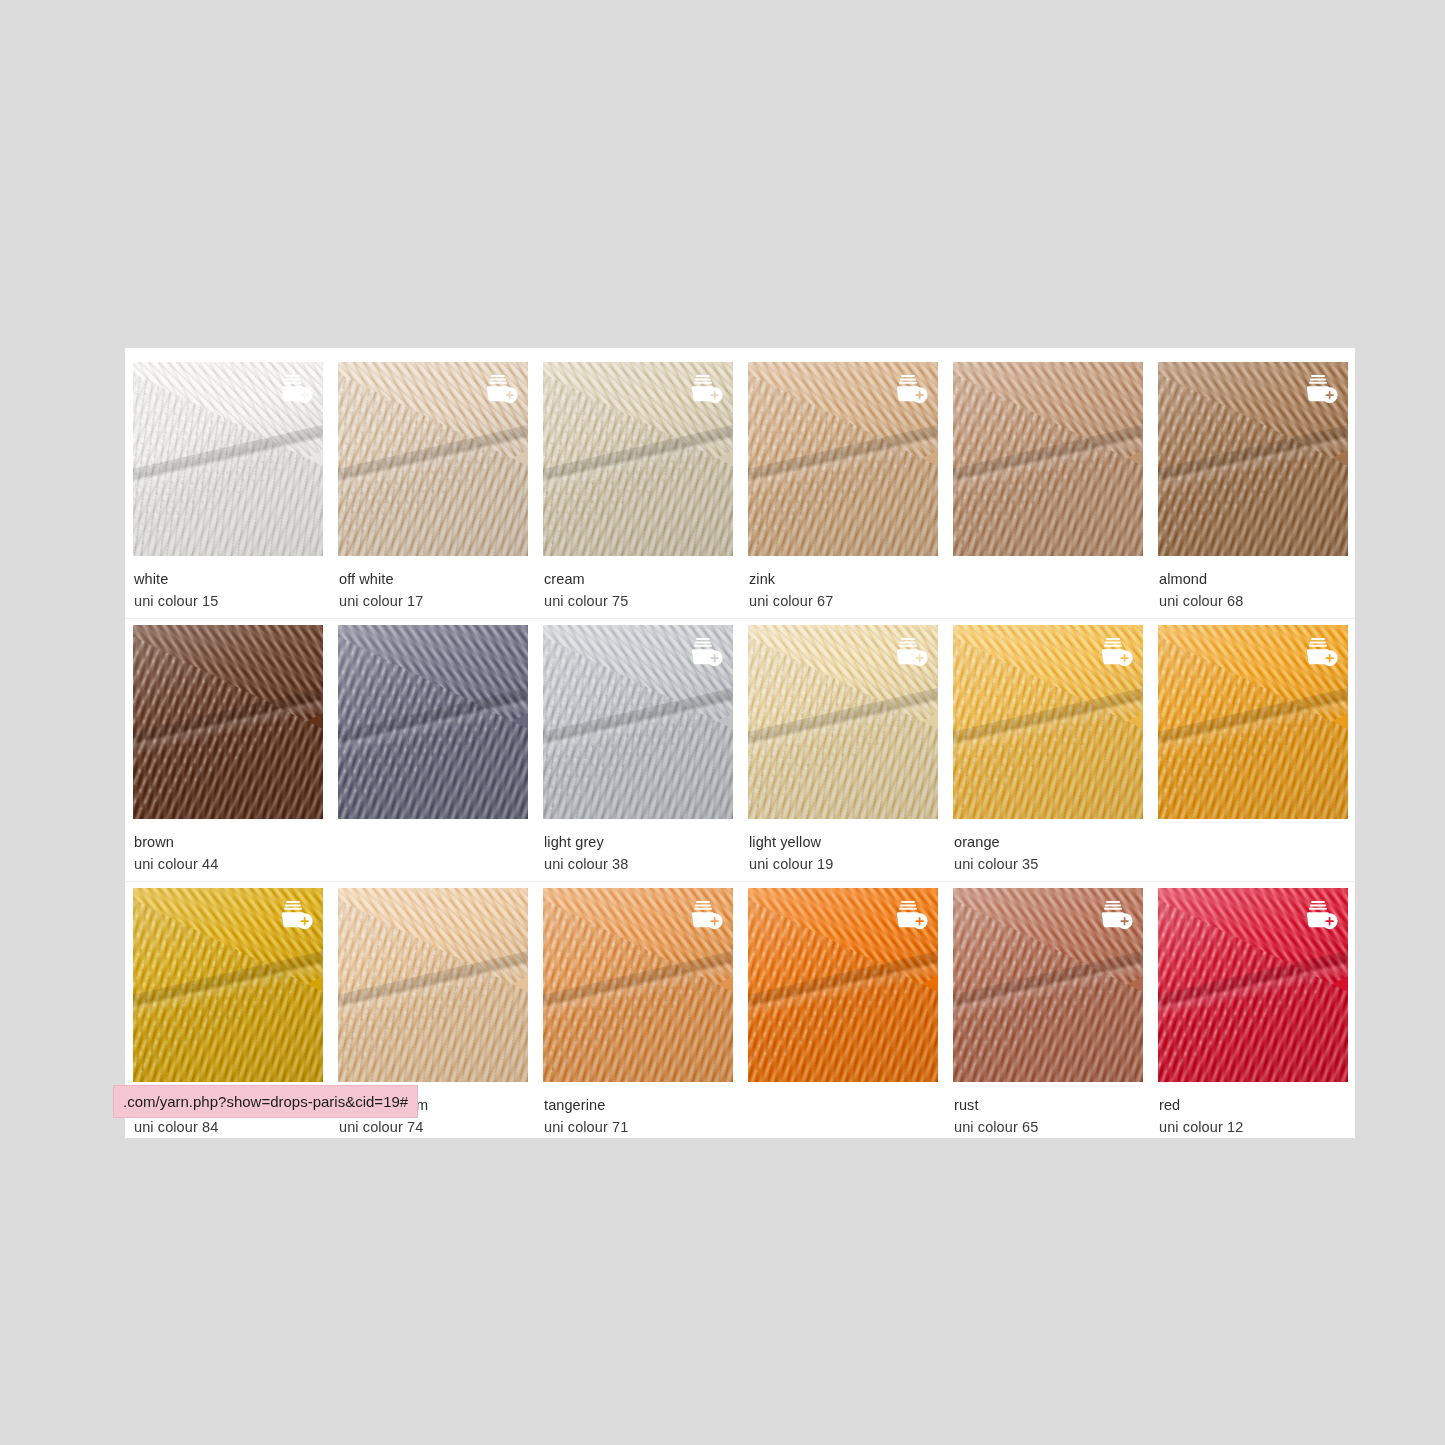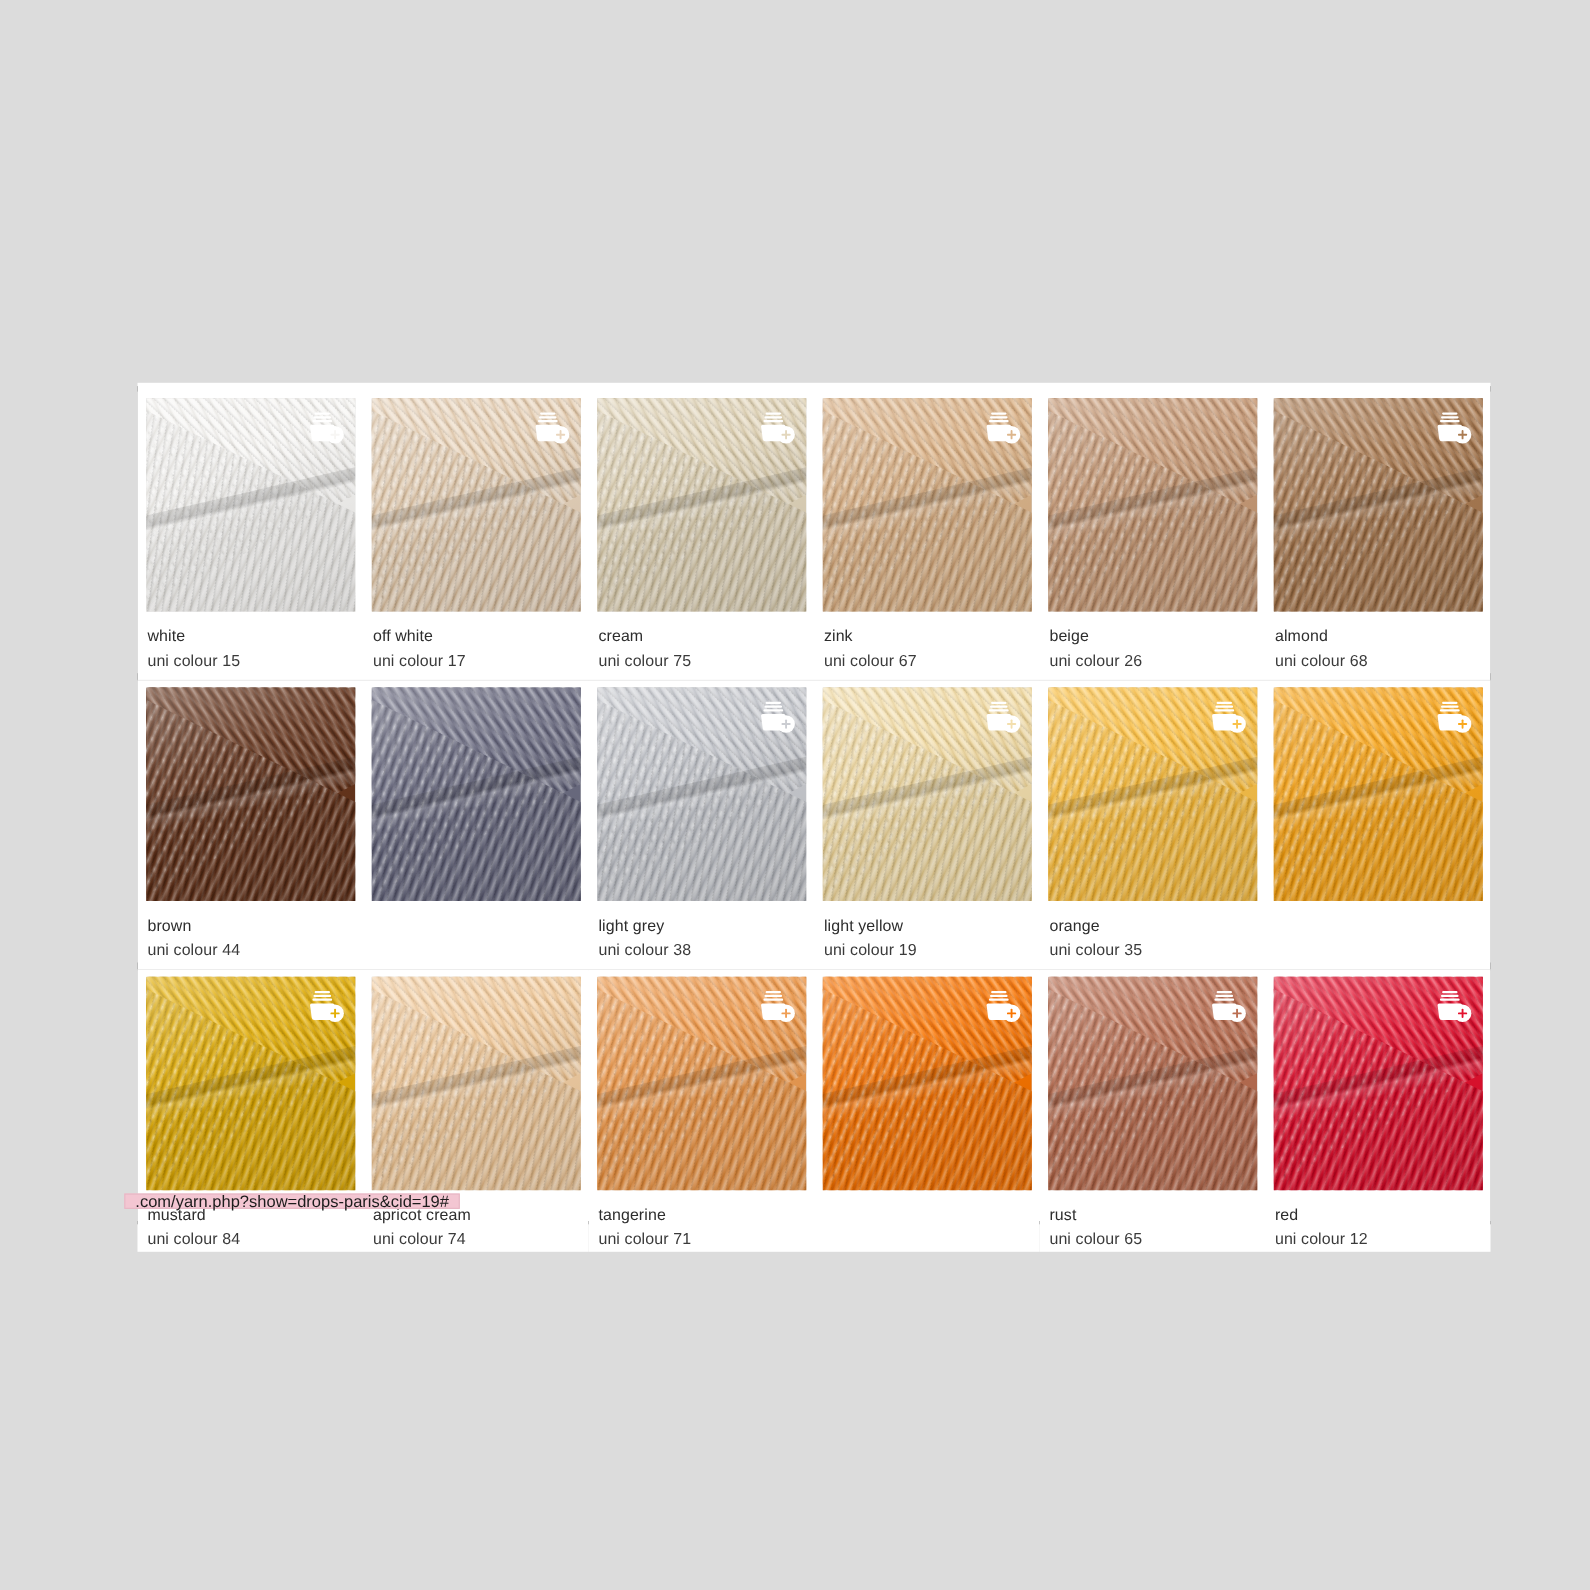--- a/index.html
+++ b/index.html
@@ -118,21 +118,21 @@
     height:1px;
     background:#ececec;
     margin:6px 0 0 0;
   }
 
   
   #status-bar{
     position:absolute;
     left:113px;
     top:1085px;
-    height:14px;
+    height:33px;
     padding:0 9px;
     display:flex;
     align-items:center;
     background:#f3c6d2;
     color:#1c1c1c;
     font-size:15px;
     white-space:nowrap;
     border:1px solid #e7b6c4;
     box-sizing:border-box;
   }
@@ -277,24 +277,20 @@
   <div class="colour-card">
     <div class="swatch-wrap">
       <div class="swatch" style="background: rgb(201, 156, 120);">
         <div class="strands-a" style="background: repeating-linear-gradient(72deg, rgba(0, 0, 0, 0.13) 0px, rgba(0, 0, 0, 0) 2.4px, rgba(255, 255, 255, 0.15) 4.2px, rgba(0, 0, 0, 0) 6.4px), repeating-linear-gradient(90deg, rgb(174, 127, 92) 0px, rgb(201, 156, 120) 2px, rgba(255, 255, 255, 0.28) 4.5px, rgb(201, 156, 120) 7px, rgb(174, 127, 92) 9px);"></div>
         <div class="strands-b" style="background: repeating-linear-gradient(72deg, rgba(0, 0, 0, 0.13) 0px, rgba(0, 0, 0, 0) 2.4px, rgba(255, 255, 255, 0.15) 4.2px, rgba(0, 0, 0, 0) 6.4px), repeating-linear-gradient(90deg, rgb(174, 127, 92) 0px, rgb(201, 156, 120) 2px, rgba(255, 255, 255, 0.28) 4.5px, rgb(201, 156, 120) 7px, rgb(174, 127, 92) 9px); filter: brightness(0.965);"></div>
         <div class="vfold"></div>
         <div class="sheen"></div>
       </div>
 
     </div>
-    <div class="card-label">
-      <div class="card-name">beige</div>
-      <div class="card-code">uni colour 26</div>
-    </div>
   </div>
 
   <div class="colour-card">
     <div class="swatch-wrap">
       <div class="swatch" style="background: rgb(171, 124, 83);">
         <div class="strands-a" style="background: repeating-linear-gradient(72deg, rgba(0, 0, 0, 0.13) 0px, rgba(0, 0, 0, 0) 2.4px, rgba(255, 255, 255, 0.15) 4.2px, rgba(0, 0, 0, 0) 6.4px), repeating-linear-gradient(90deg, rgb(141, 96, 57) 0px, rgb(171, 124, 83) 2px, rgba(255, 255, 255, 0.28) 4.5px, rgb(171, 124, 83) 7px, rgb(141, 96, 57) 9px);"></div>
         <div class="strands-b" style="background: repeating-linear-gradient(72deg, rgba(0, 0, 0, 0.13) 0px, rgba(0, 0, 0, 0) 2.4px, rgba(255, 255, 255, 0.15) 4.2px, rgba(0, 0, 0, 0) 6.4px), repeating-linear-gradient(90deg, rgb(141, 96, 57) 0px, rgb(171, 124, 83) 2px, rgba(255, 255, 255, 0.28) 4.5px, rgb(171, 124, 83) 7px, rgb(141, 96, 57) 9px); filter: brightness(0.965);"></div>
         <div class="vfold"></div>
         <div class="sheen"></div>
       </div>

